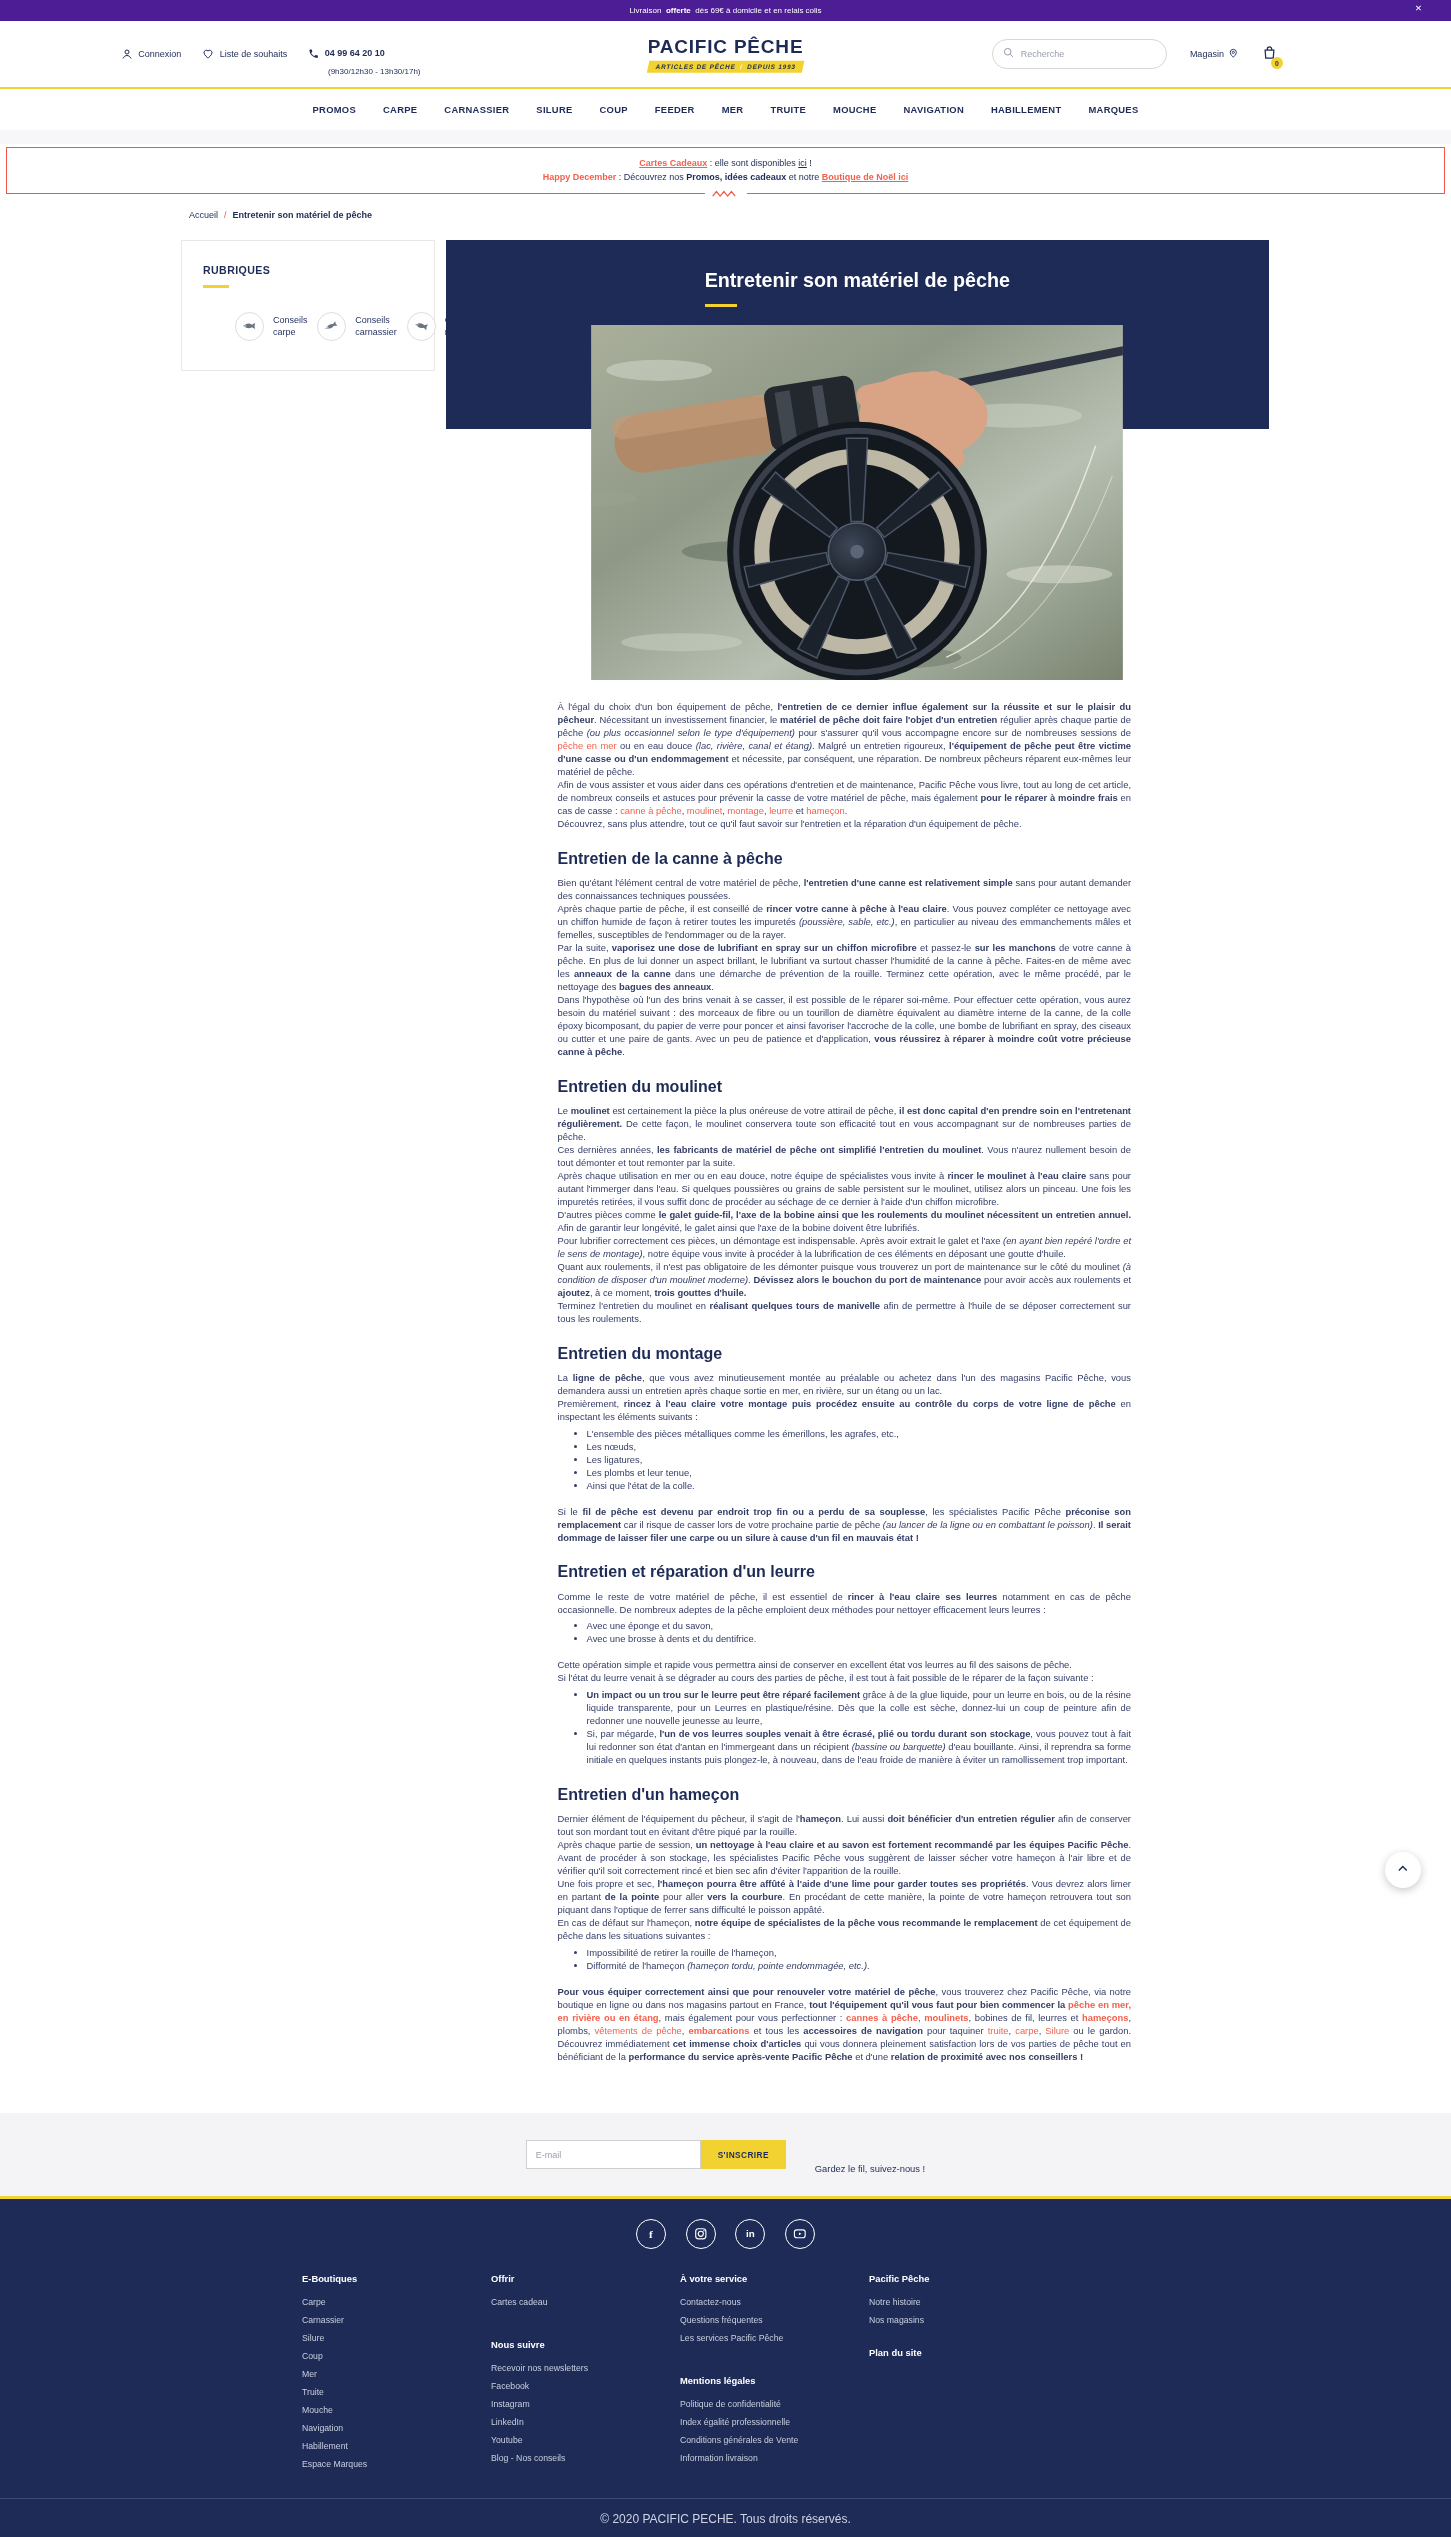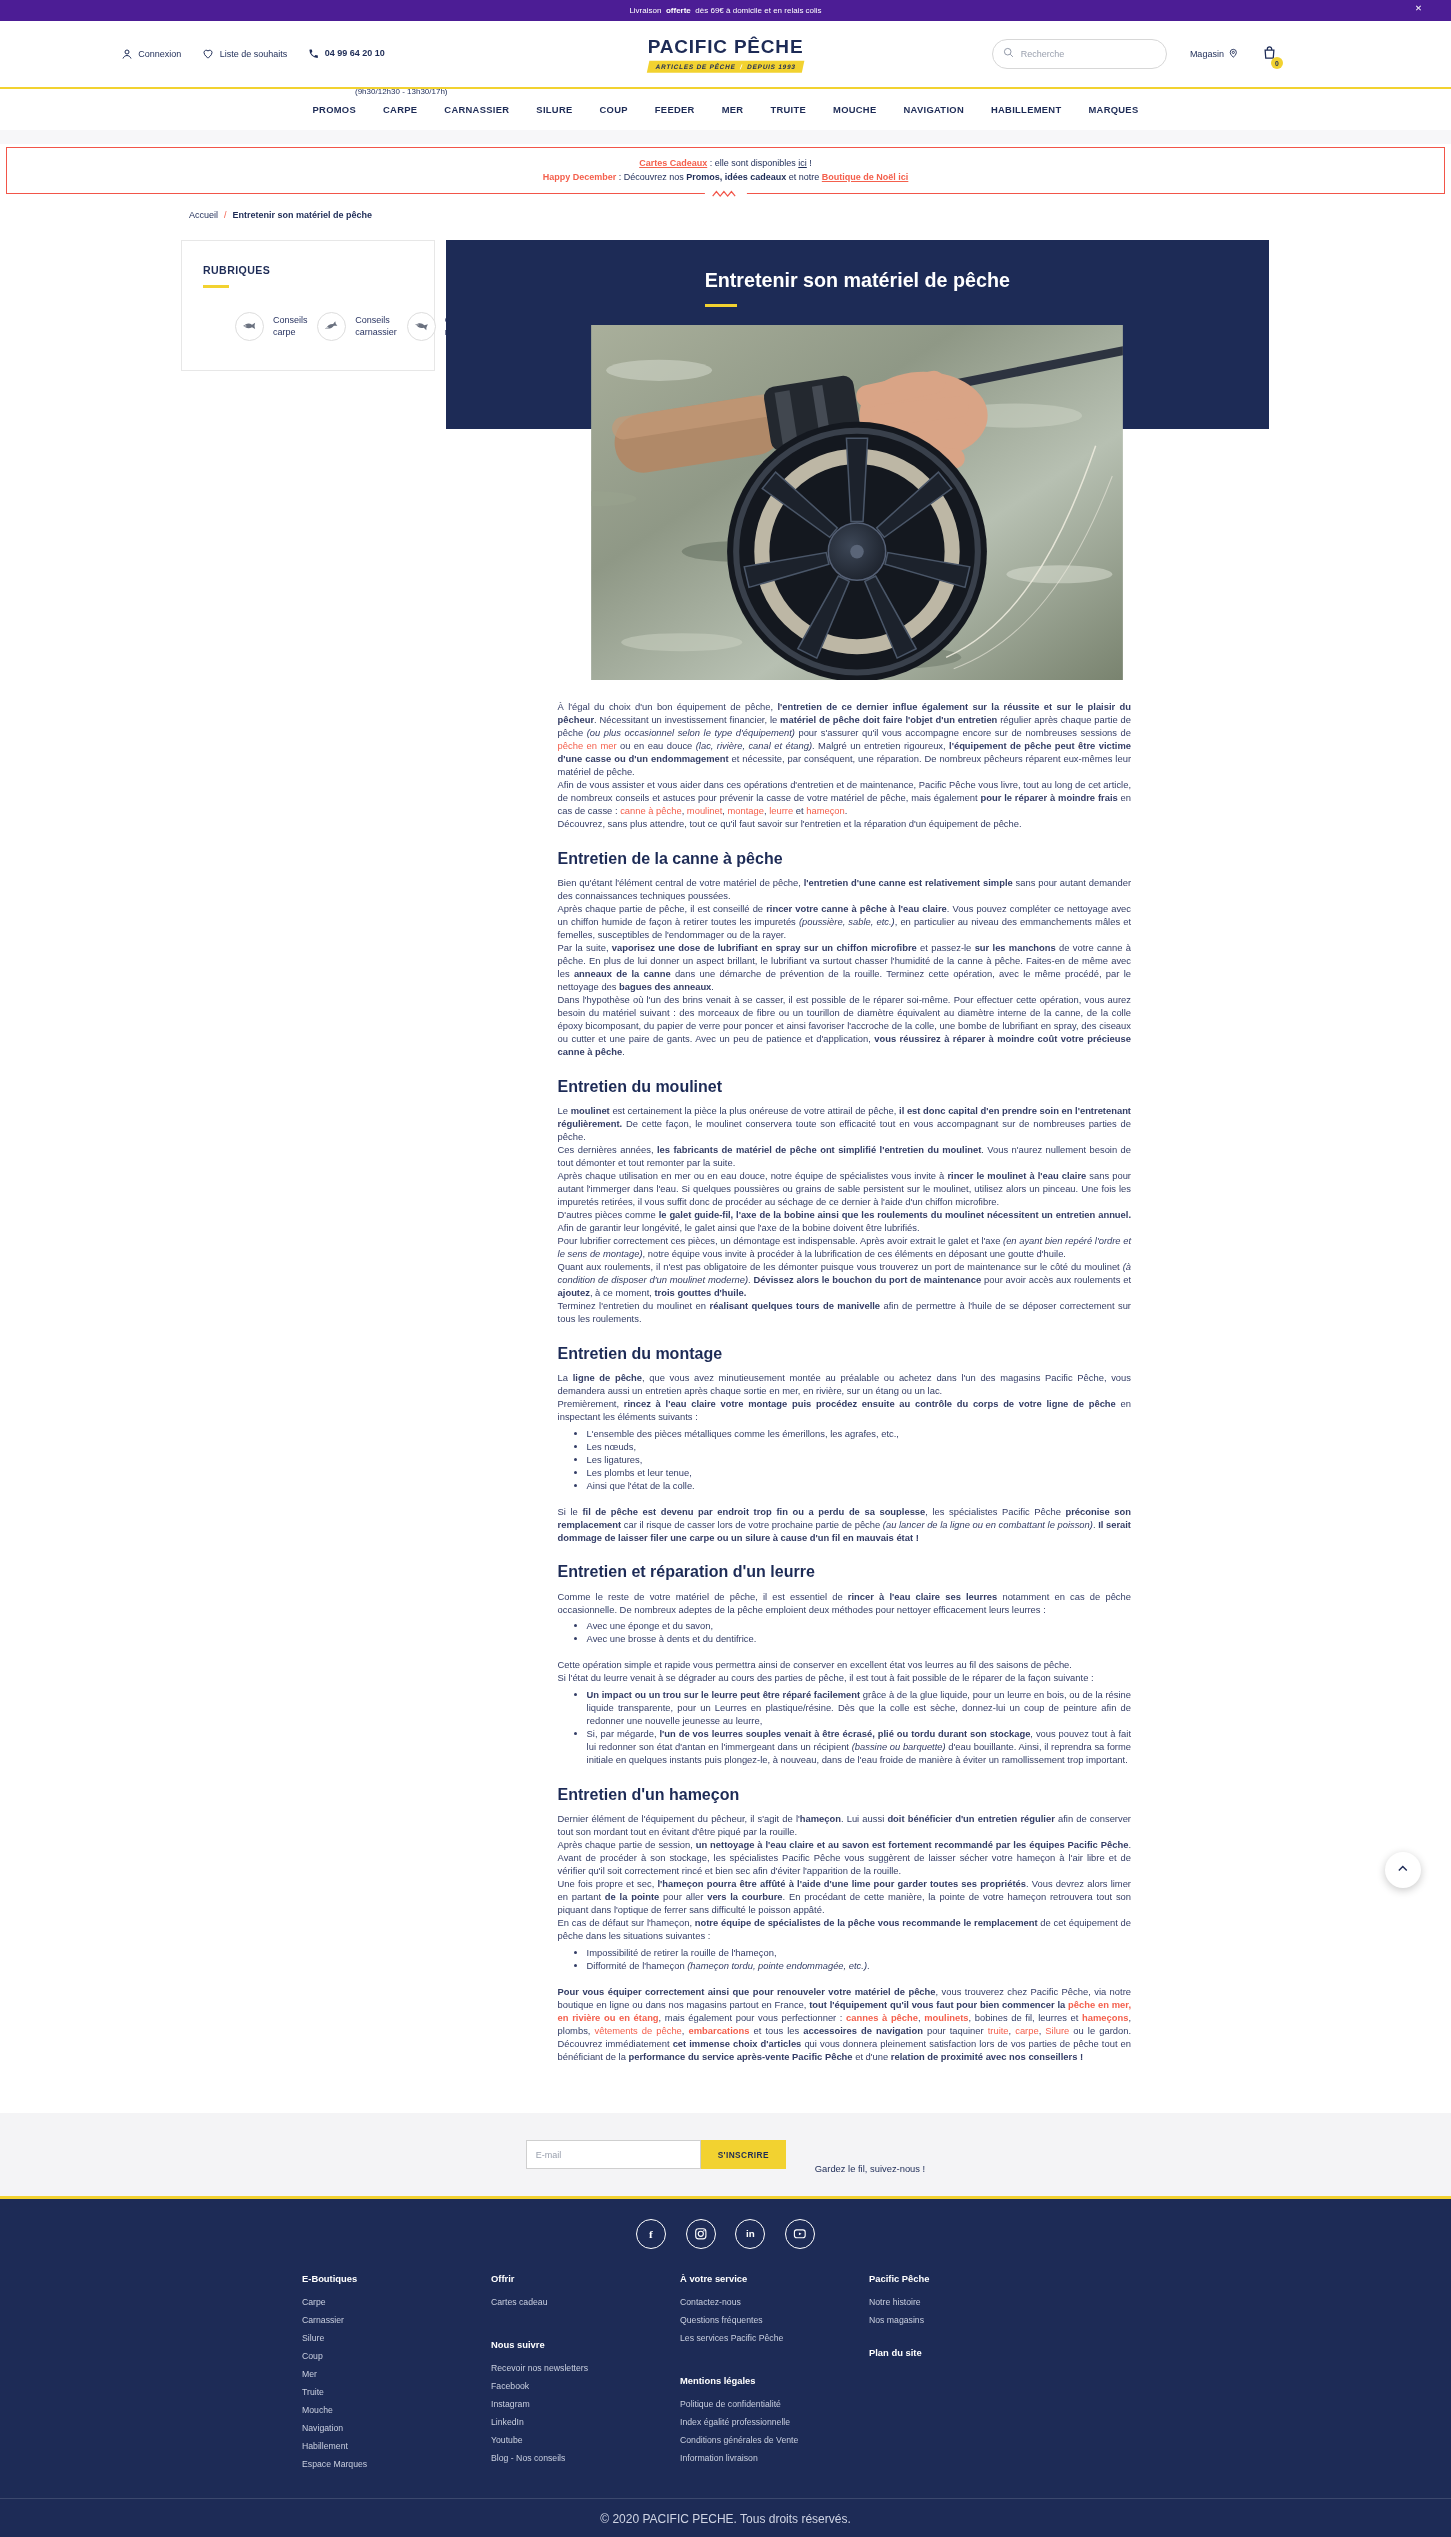--- a/index.html
+++ b/index.html
@@ -147,21 +147,21 @@
       </div>
       <div class="hitem phoneblock">
         <span class="hicon">
           <svg width="11.3" height="11.3" viewBox="0 0 24 24" fill="#1d2b56">
               <path d="M6.6 10.8a15 15 0 0 0 6.6 6.6l2.2-2.2a1 1 0 0 1 1-.25 11 11 0 0 0 3.5.56 1 1 0 0 1 1 1V20a1 1 0 0 1-1 1A17 17 0 0 1 3 4a1 1 0 0 1 1-1h3.5a1 1 0 0 1 1 1 11 11 0 0 0 .56 3.5 1 1 0 0 1-.25 1z"></path>
             </svg>
         </span>
         <span style="font-weight:600">04 99 64 20 10</span>
       </div>
     </div>
-    <div style="position:absolute; left:355px; top:42px;margin-top:20px;" class="hours"><span style="font-size:8px;color:#1d2b56">(9h30/12h30 - 13h30/17h)</span></div>
+    <div style="position:absolute; left:328px; top:42px;" class="hours"><span style="font-size:8px;color:#1d2b56">(9h30/12h30 - 13h30/17h)</span></div>
 
     <div class="logo">
       <div class="t">PACIFIC PÊCHE</div>
       <div class="ribbon">
         <span>ARTICLES DE PÊCHE</span><span class="slash">/</span><span>DEPUIS 1993</span>
       </div>
     </div>
 
     <div class="hright">
       <div class="search">

